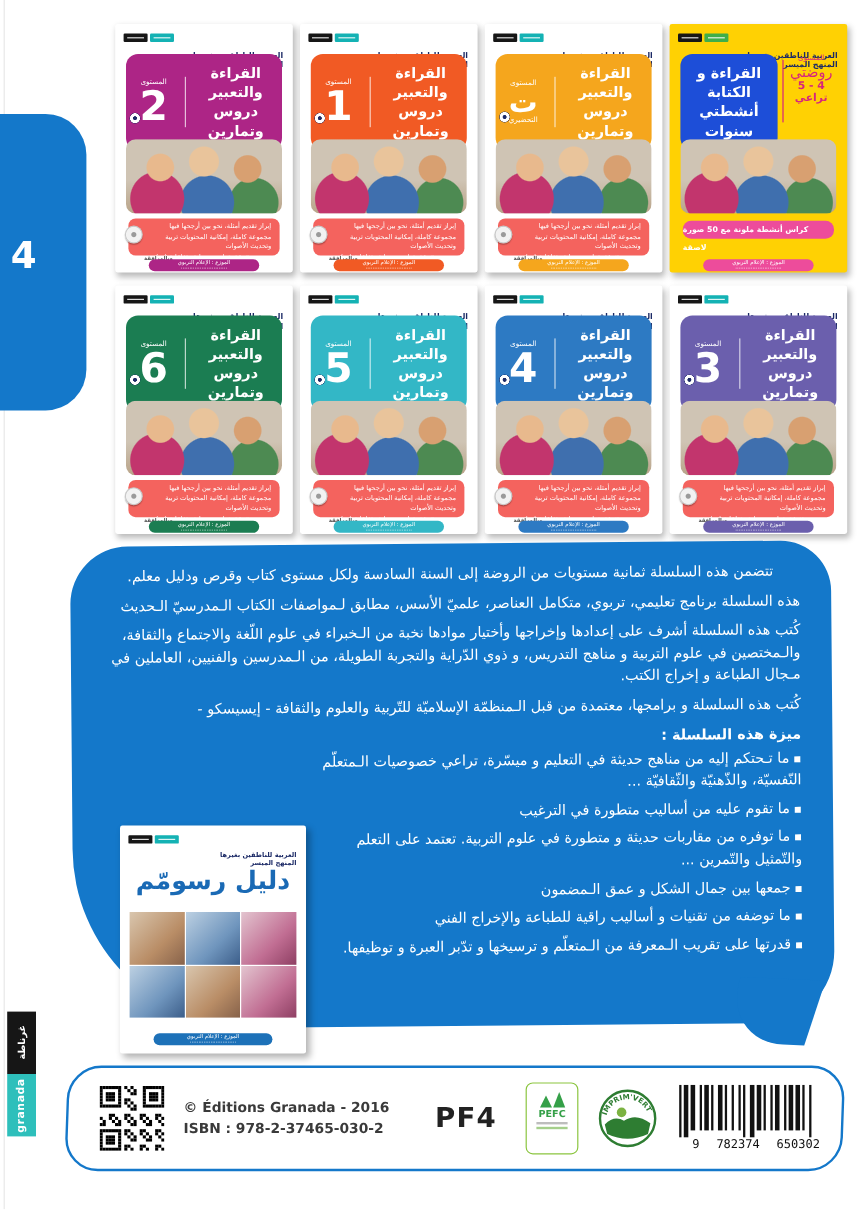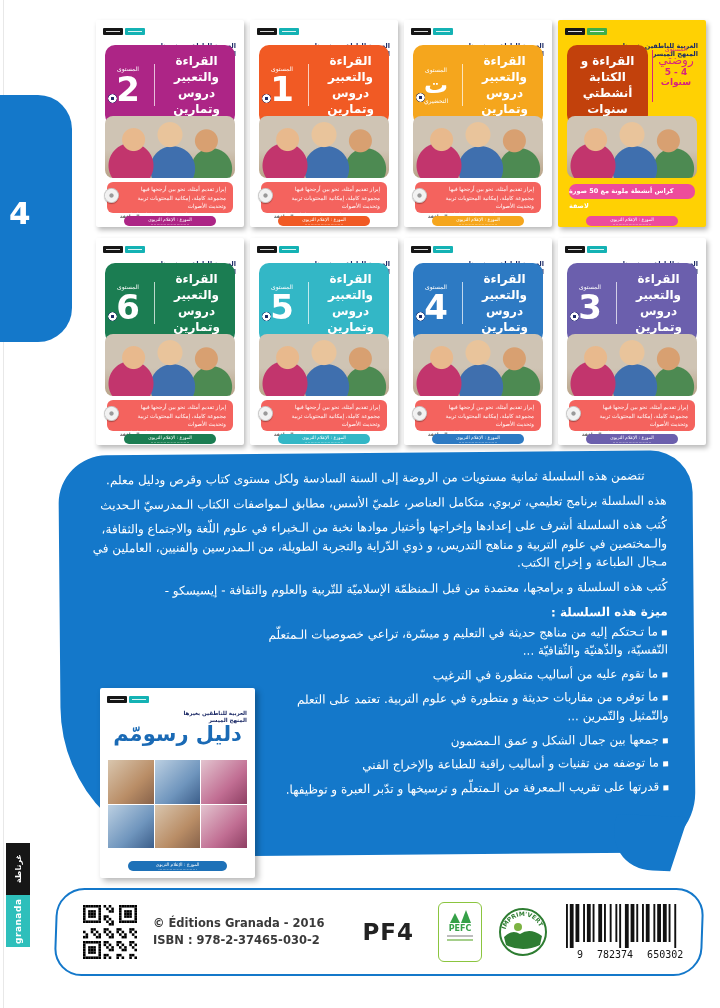--- a/index.html
+++ b/index.html
@@ -239,32 +239,32 @@
       </div>
       <div class="cover preschool" style="background: rgb(255, 209, 3);">
         <div class="badges">
           <span class="badge" style="background: rgb(22, 22, 22);"></span>
           <span class="badge" style="background: rgb(63, 174, 73);"></span>
         </div>
         <div class="cov-pub">
           <div>العربية للناطقين بغيرها</div>
           <div>المنهج الميسر</div>
         </div>
-        <div class="bubble" style="background: #c2410c;">
+        <div class="bubble" style="background: #1d4ed8;">
           <div class="bub-title">
             <div>القراءة و الكتابة</div>
             <div>أنشطتي سنوات</div>
           </div>
           <div class="bub-tail" style="border-top-color: rgb(237, 76, 155); right: 22%;"></div>
         </div>
         <div class="ps-level">
           <div class="lv-label">المستوى</div>
           <div class="ps-big">روضتي</div>
           <div class="ps-mid">4 - 5</div>
-          <div class="ps-mid">سنوات</div>
+          <div class="ps-mid">تراعي</div>
         </div>
         <div class="ps-sep"></div>
         <div class="photo"></div>
         <div class="banner" style="background: rgb(237, 76, 155);">كراس أنشطة ملونة مع 50 صورة لاصقة</div>
         <div class="distrib" style="background: rgb(237, 76, 155);">
           <div>الموزع : الإعلام التربوي</div>
           <div>···························</div>
         </div>
       </div>
     </div>

